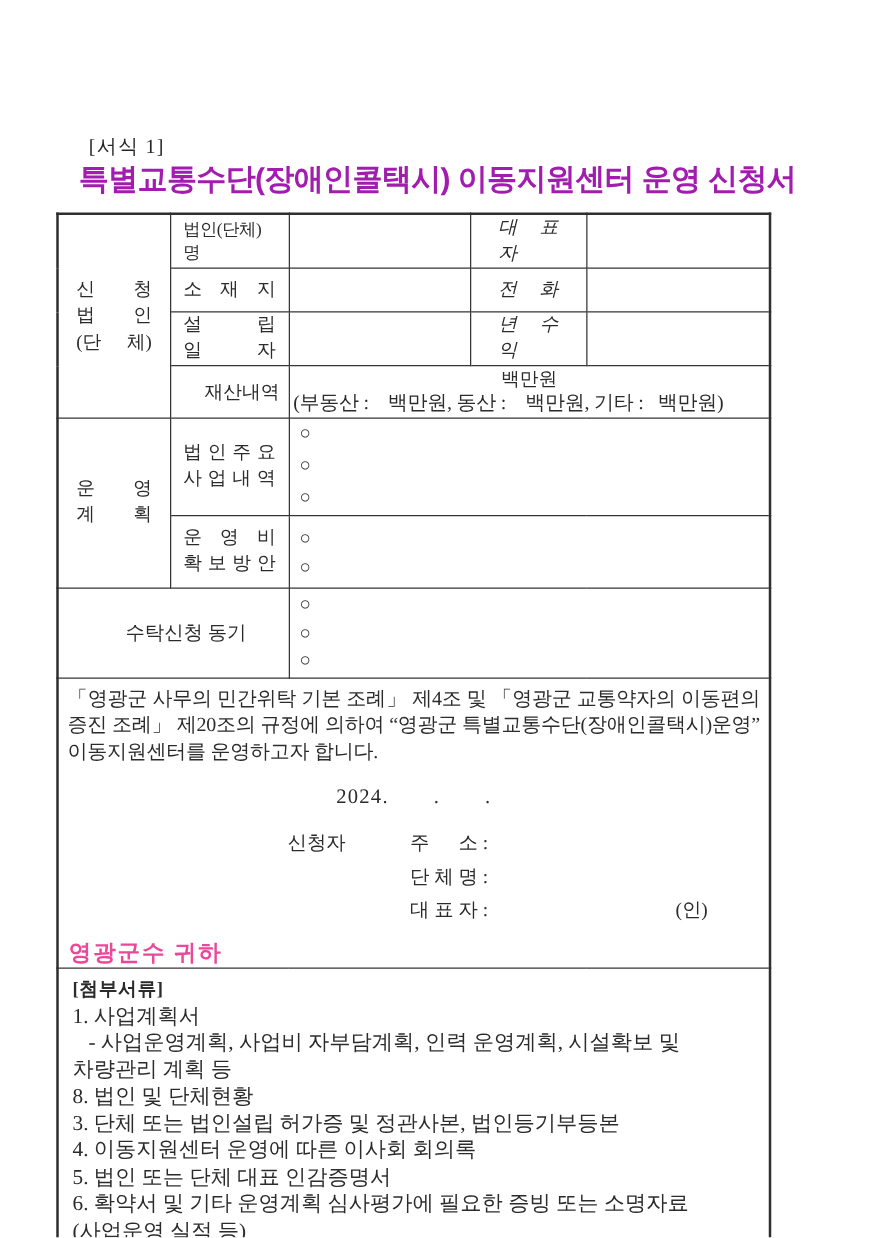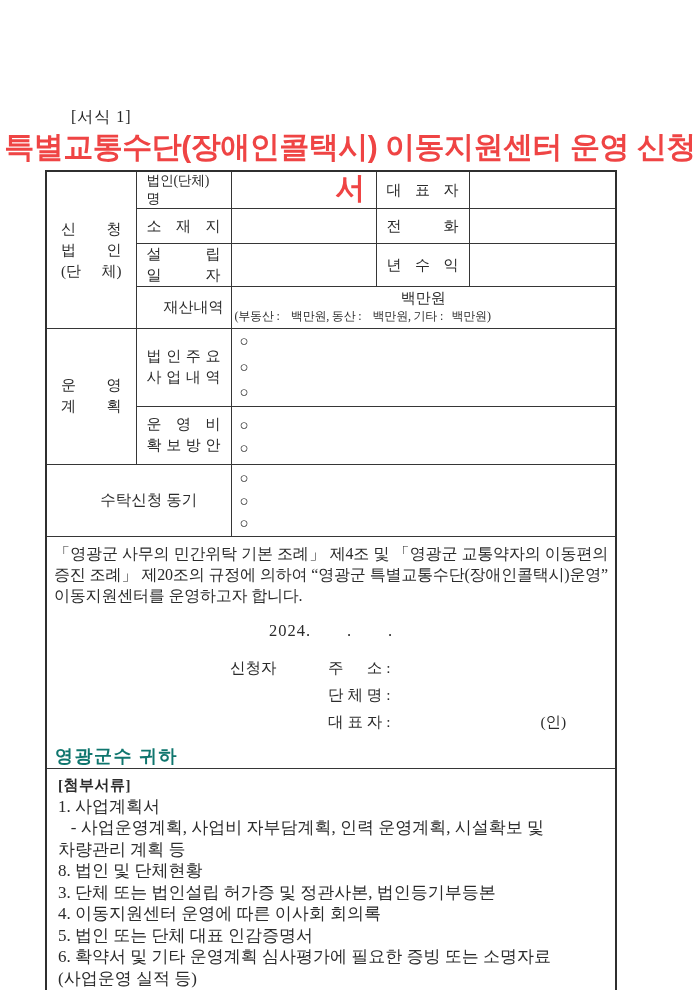--- a/index.html
+++ b/index.html
@@ -13,22 +13,22 @@
     overflow:hidden;
   }
   .form-code {
     position:absolute; left:55px; top:107px;
     font-size:16px; letter-spacing:1px;margin-left:16px;
   }
   .form-title {
     position:absolute; left:0; right:0; top:127px;
     text-align:center;
     font-family:"Liberation Sans","DejaVu Sans",sans-serif;
-    font-weight:bold; font-size:30px; letter-spacing:-0.5px;
-    color:#ef4444;
+    font-weight:bold; font-size:24px; letter-spacing:-0.5px;
+    color:#a21caf;
   }
   table.form {
     position:absolute; left:45px; top:170px;
     width:570px;
     border-collapse:collapse; table-layout:fixed;
     border:2px solid #2f2f2f;
   }
   table.form td {
     border:1px solid #363636;
     vertical-align:middle;
@@ -36,26 +36,26 @@
     color:#2b2b2b;
   }
   
   .jl {
     text-align:justify; text-align-last:justify;
     white-space:pre-line;
     line-height:21px;
   }
   td.group { padding:0 14px; }
   td.lbl-wide { padding:0 10px; }   
-  td.lbl-right { padding:0 10px; }  
+  td.lbl-right { padding:0 22px;font-style:italic; }  
   td.center { text-align:center;padding-left:20px; }
   .corp-name { font-size:13.8px; text-align:left; letter-spacing:-0.3px; }
   .prop-cell { vertical-align:middle; }
   .prop-total { text-align:center; font-size:15px; line-height:18px; }
-  .prop-detail { white-space:pre; font-size:12px; line-height:19px; padding-left:3px; letter-spacing:-0.2px; }
+  .prop-detail { white-space:pre; font-size:16px; line-height:19px; padding-left:3px; letter-spacing:-0.2px; }
   .bullets { font-size:15px; padding-left:8px; white-space:pre-line; }
   .lh26 { line-height:25.5px; }
   .lh23 { line-height:23.5px; }
   .lh22 { line-height:22.5px; }
   td.cell-top { vertical-align:top; }
   .decl-text {
     margin:6px 7px 4px 7px;
     font-size:16px; line-height:21px;
     text-align:justify; word-break:keep-all;
     letter-spacing:-0.2px;
@@ -65,21 +65,21 @@
     white-space:pre; font-size:16.5px; letter-spacing:1px;
   }
   .sig-block { margin:14px 0 0 183px; font-size:15.5px; }
   .sig-row { display:flex; align-items:center; height:27px; }
   .sig-app { width:98px; display:inline-block;font-family:Liberation Mono, monospace; }
   .sig-lab { white-space:pre; }
   .sig-seal { margin-left:150px; }
   .recipient {
     margin:8px 0 0 8px;
     font-weight:bold; font-size:18px; letter-spacing:1.5px;
-    color:#0f766e;
+    color:#ec4899;
   }
   .attach-cell { padding:7px 11px; }
   .attach-header { font-weight:bold; font-size:15px; margin-bottom:1px; letter-spacing:0.5px; }
   .attach-item { font-size:17px; line-height:21.5px; white-space:pre-wrap; word-break:keep-all; }
 </style>
 </head>
 <body>
 
 <div class="page">
 

